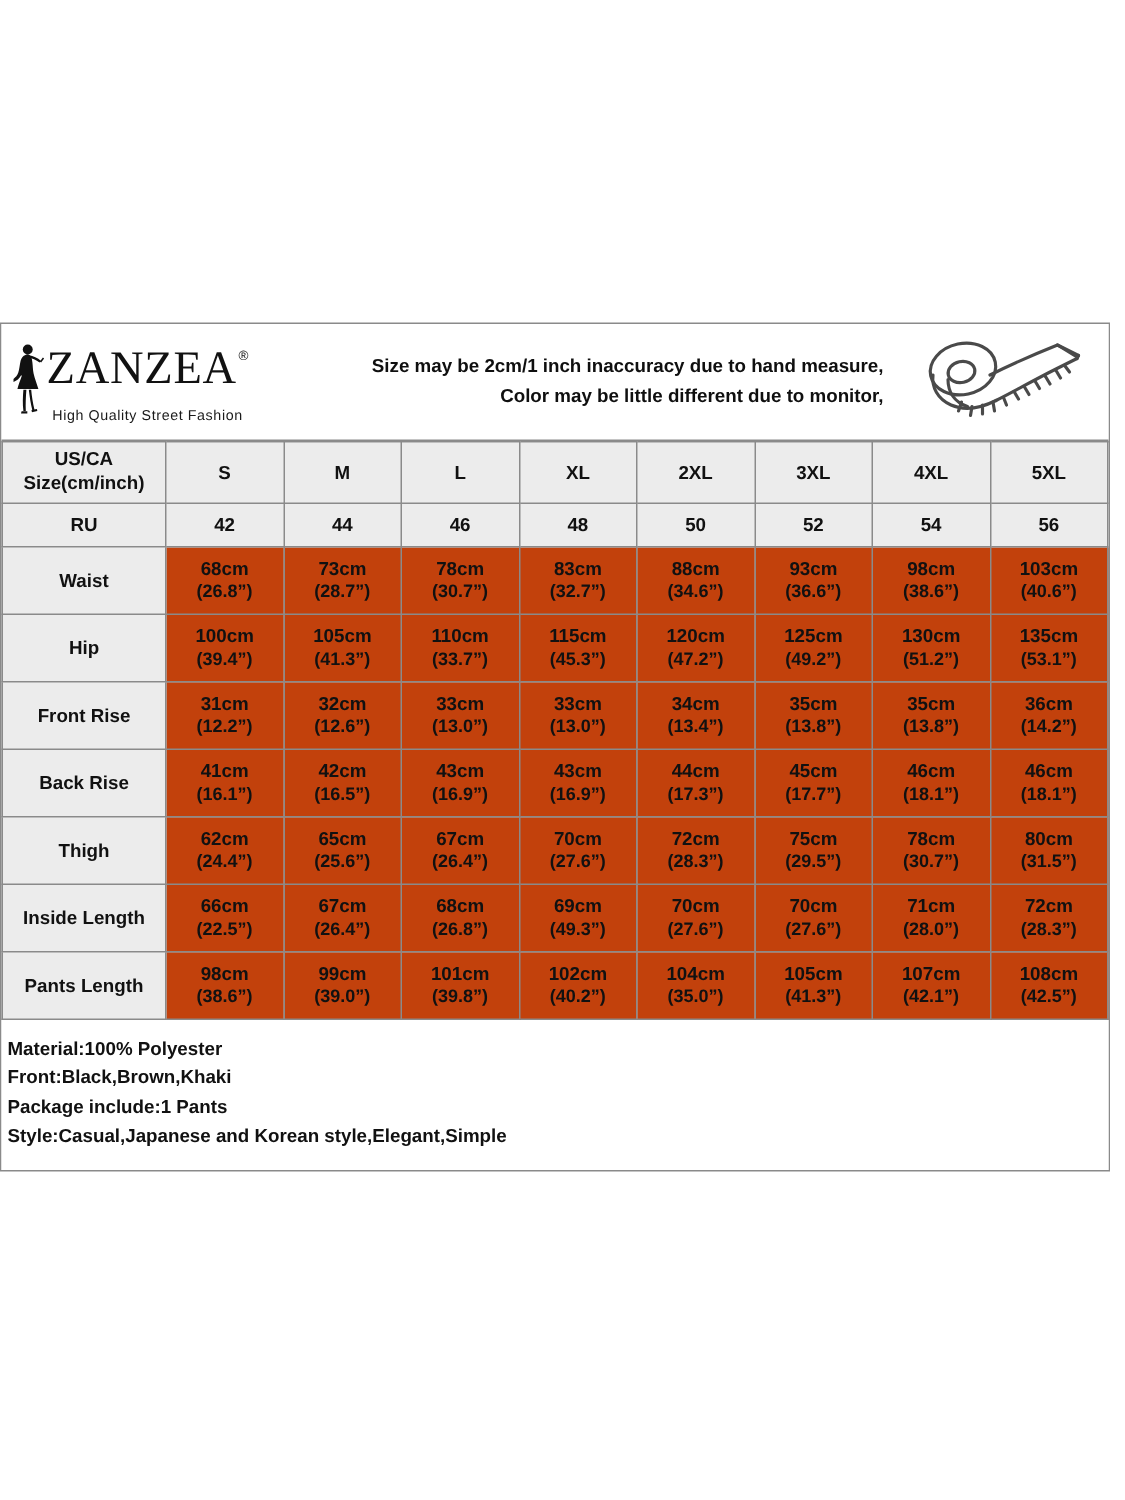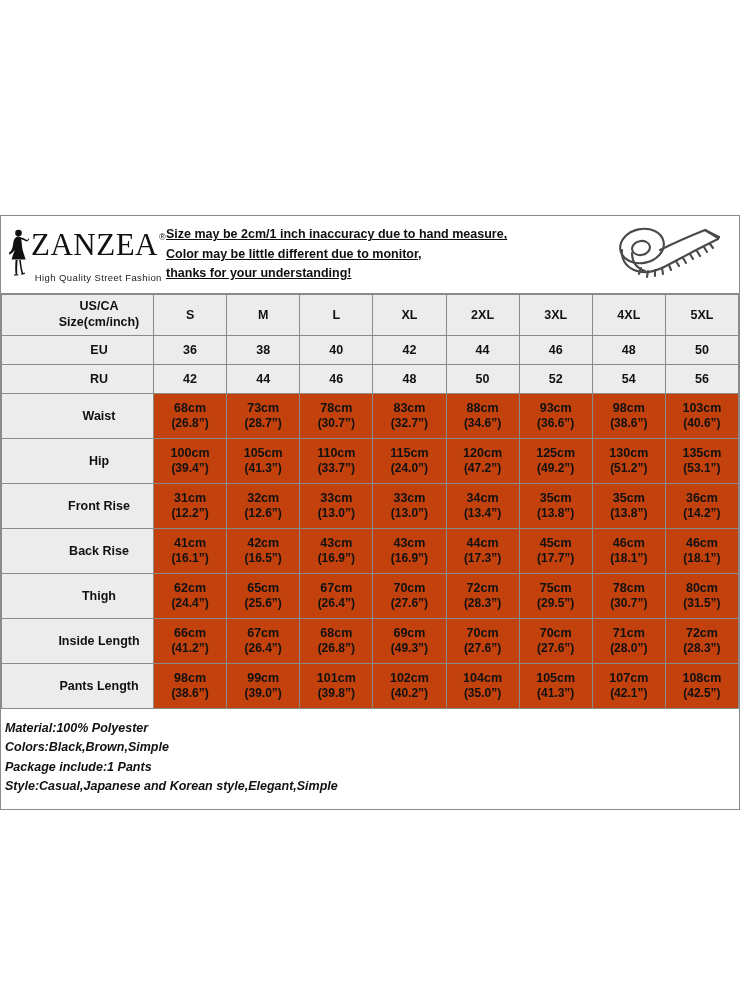--- a/index.html
+++ b/index.html
@@ -92,27 +92,26 @@
     font-family: "Liberation Sans", sans-serif;
     font-size: 9.5px;
     letter-spacing: 0.4px;
     color: #1a1a1a;
     margin-top: 13px;
     white-space: nowrap;
   }
 
   .brand-note {
     flex: 1 1 auto;
-    text-align: left;
+    text-align: right;
     font-size: 12.5px;
     line-height: 1.55;
     font-weight: 600;
     color: #0f0f0f;
     padding-right: 10px;
-    text-decoration: underline;
   }
   .brand-note div { white-space: nowrap; }
 
   .brand-tape {
     width: 140px;
     flex: 0 0 140px;
     display: flex;
     align-items: center;
     justify-content: center;
   }
@@ -129,21 +128,20 @@
     vertical-align: middle;
     font-size: 12.5px;
     font-weight: bold;
     color: #111111;
     background: #ececec;
     padding: 0;
   }
   table.size-table td.label-col {
     width: 108px;
     background: #ececec;
-    padding-left: 43px;
   }
   td.hdr-label {
     line-height: 1.25;
     padding: 5px 2px;
   }
   tr.sys-row td { height: 28px; }
   tr.hdr-row td  { height: 40px; }
 
   tr.meas-row td.val-cell {
     background: #c2410c;
@@ -153,21 +151,20 @@
     height: 38px;
   }
   .cm  { display: block; font-size: 12.5px; }
   .inch{ display: block; font-size: 12px; }
 
   
   .info-band {
     background: #ffffff;
     padding: 10px 4px 12px 4px;
     box-sizing: border-box;
-    font-style: italic;
   }
   .info-band div {
     font-size: 12.5px;
     font-weight: 600;
     line-height: 1.55;
     color: #111111;
     white-space: nowrap;
   }
 </style>
 </head>
@@ -199,21 +196,20 @@
               <span class="logo-reg">®</span>
             </div>
             <div class="logo-tagline">High Quality Street Fashion</div>
           </div>
         </div>
       </div>
 
       <div class="brand-note">
         <div>Size may be 2cm/1 inch inaccuracy due to hand measure,</div>
         <div>Color may be little different due to monitor,</div>
-        <div>thanks for your understanding!</div>
       </div>
 
       <div class="brand-tape">
         <svg width="118" height="62" viewBox="0 0 118 62" aria-hidden="true">
           <g fill="none" stroke="#4a4a4a" stroke-width="2.1" stroke-linejoin="round" stroke-linecap="round">
             <ellipse cx="32" cy="22" rx="22" ry="17" transform="rotate(-12 32 22)"></ellipse>
             <ellipse cx="31" cy="24" rx="9" ry="7" transform="rotate(-12 31 24)"></ellipse>
             <path d="M12 26 C11 34 15 42 24 46 C33 50 44 48 54 43"></path>
             <path d="M22 29 C22 37 26 44 35 47"></path>
             <path d="M54 43 C66 37 80 29 94 22 L108 15"></path>
@@ -246,31 +242,20 @@
           <td>S</td>
           <td>M</td>
           <td>L</td>
           <td>XL</td>
           <td>2XL</td>
           <td>3XL</td>
           <td>4XL</td>
           <td>5XL</td>
         </tr>
 
-        <tr class="sys-row">
-          <td class="label-col">EU</td>
-          <td>36</td>
-          <td>38</td>
-          <td>40</td>
-          <td>42</td>
-          <td>44</td>
-          <td>46</td>
-          <td>48</td>
-          <td>50</td>
-        </tr>
 
 
         <tr class="sys-row">
           <td class="label-col">RU</td>
           <td>42</td>
           <td>44</td>
           <td>46</td>
           <td>48</td>
           <td>50</td>
           <td>52</td>
@@ -323,21 +308,21 @@
           <td class="val-cell">
               <span class="cm">105cm</span>
               <span class="inch">(41.3”)</span>
             </td>
           <td class="val-cell">
               <span class="cm">110cm</span>
               <span class="inch">(33.7”)</span>
             </td>
           <td class="val-cell">
               <span class="cm">115cm</span>
-              <span class="inch">(24.0”)</span>
+              <span class="inch">(45.3”)</span>
             </td>
           <td class="val-cell">
               <span class="cm">120cm</span>
               <span class="inch">(47.2”)</span>
             </td>
           <td class="val-cell">
               <span class="cm">125cm</span>
               <span class="inch">(49.2”)</span>
             </td>
           <td class="val-cell">
@@ -455,21 +440,21 @@
           <td class="val-cell">
               <span class="cm">80cm</span>
               <span class="inch">(31.5”)</span>
             </td>
         </tr>
 
         <tr class="meas-row">
           <td class="label-col">Inside Length</td>
           <td class="val-cell">
               <span class="cm">66cm</span>
-              <span class="inch">(41.2”)</span>
+              <span class="inch">(22.5”)</span>
             </td>
           <td class="val-cell">
               <span class="cm">67cm</span>
               <span class="inch">(26.4”)</span>
             </td>
           <td class="val-cell">
               <span class="cm">68cm</span>
               <span class="inch">(26.8”)</span>
             </td>
           <td class="val-cell">
@@ -527,19 +512,19 @@
           <td class="val-cell">
               <span class="cm">108cm</span>
               <span class="inch">(42.5”)</span>
             </td>
         </tr>
       </tbody>
     </table>
 
     <div class="info-band">
       <div>Material:100% Polyester</div>
-      <div>Colors:Black,Brown,Simple</div>
+      <div>Front:Black,Brown,Khaki</div>
       <div>Package include:1 Pants</div>
       <div>Style:Casual,Japanese and Korean style,Elegant,Simple</div>
     </div>
 
   </div>
 </div>
 
 </body></html>

